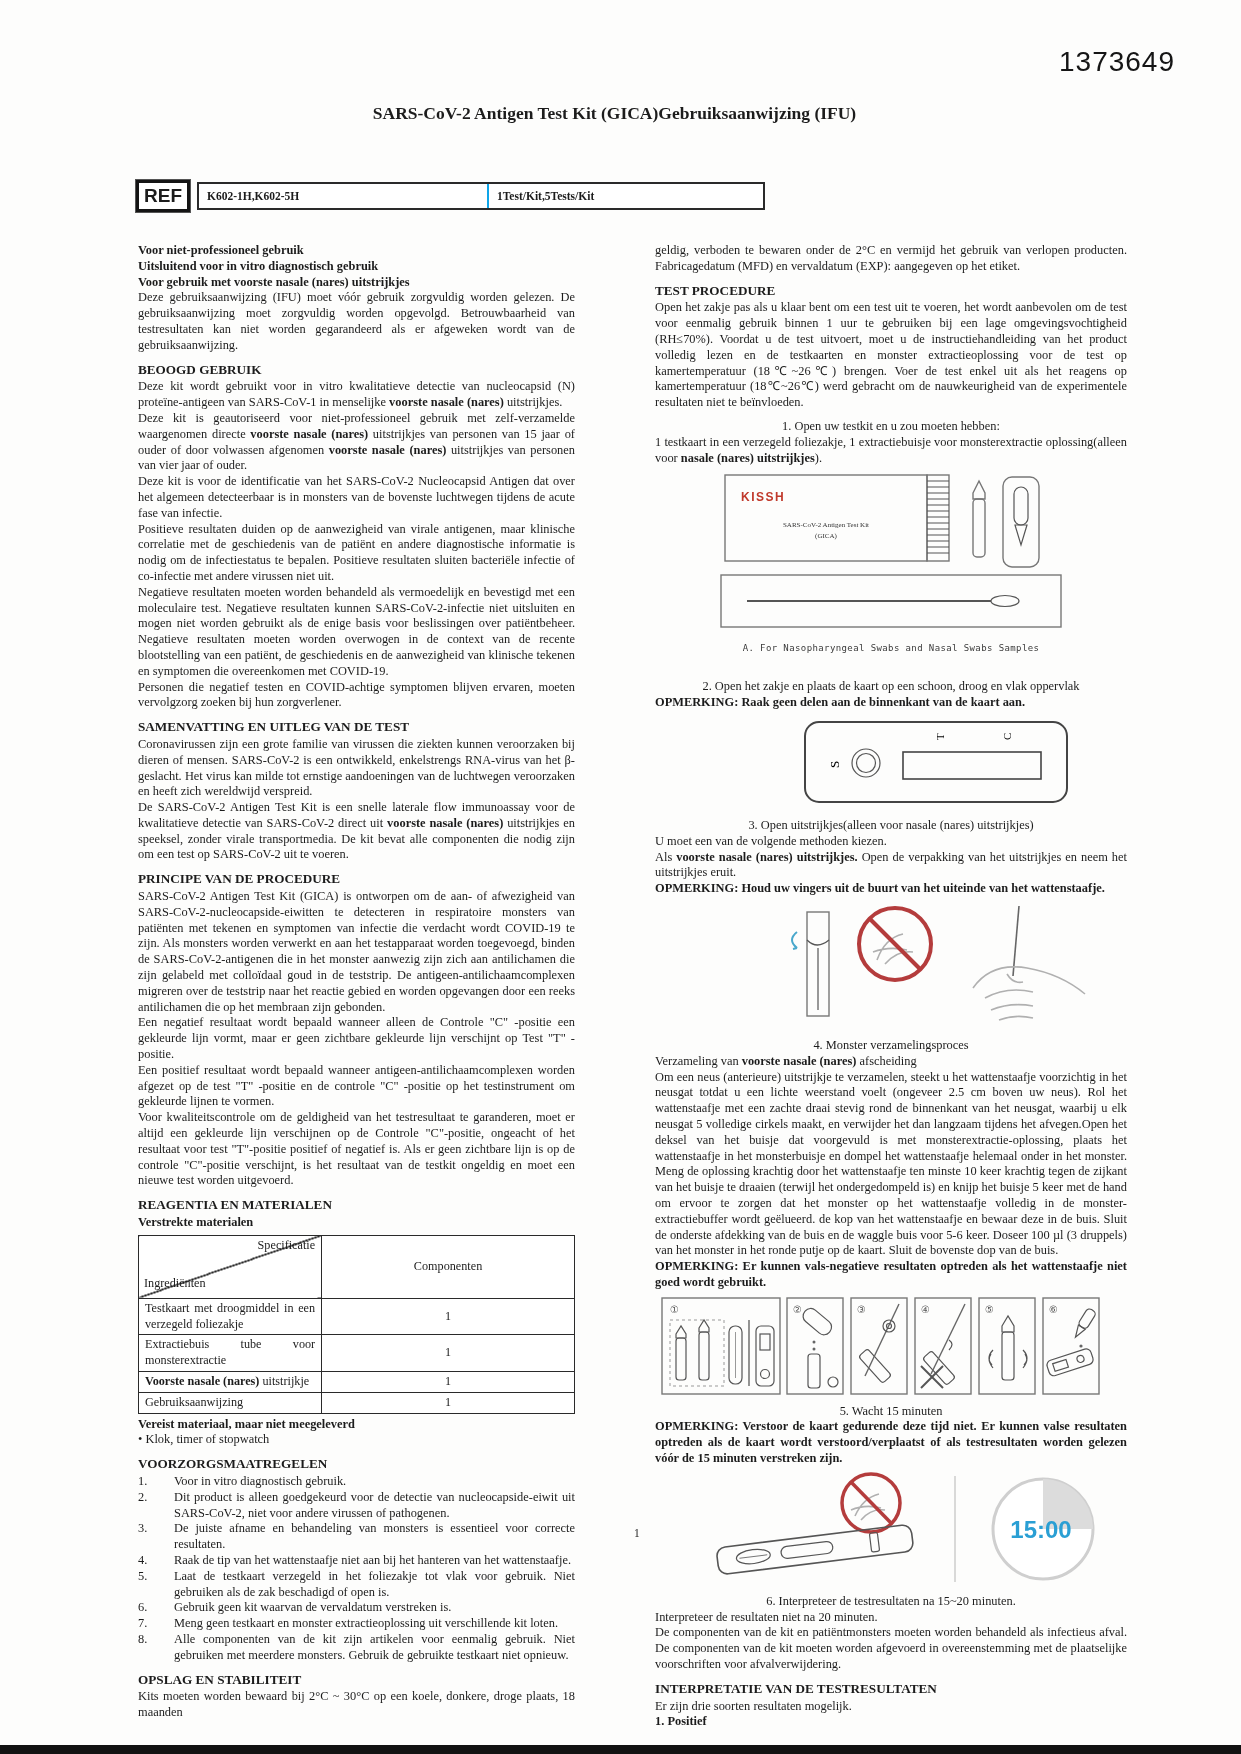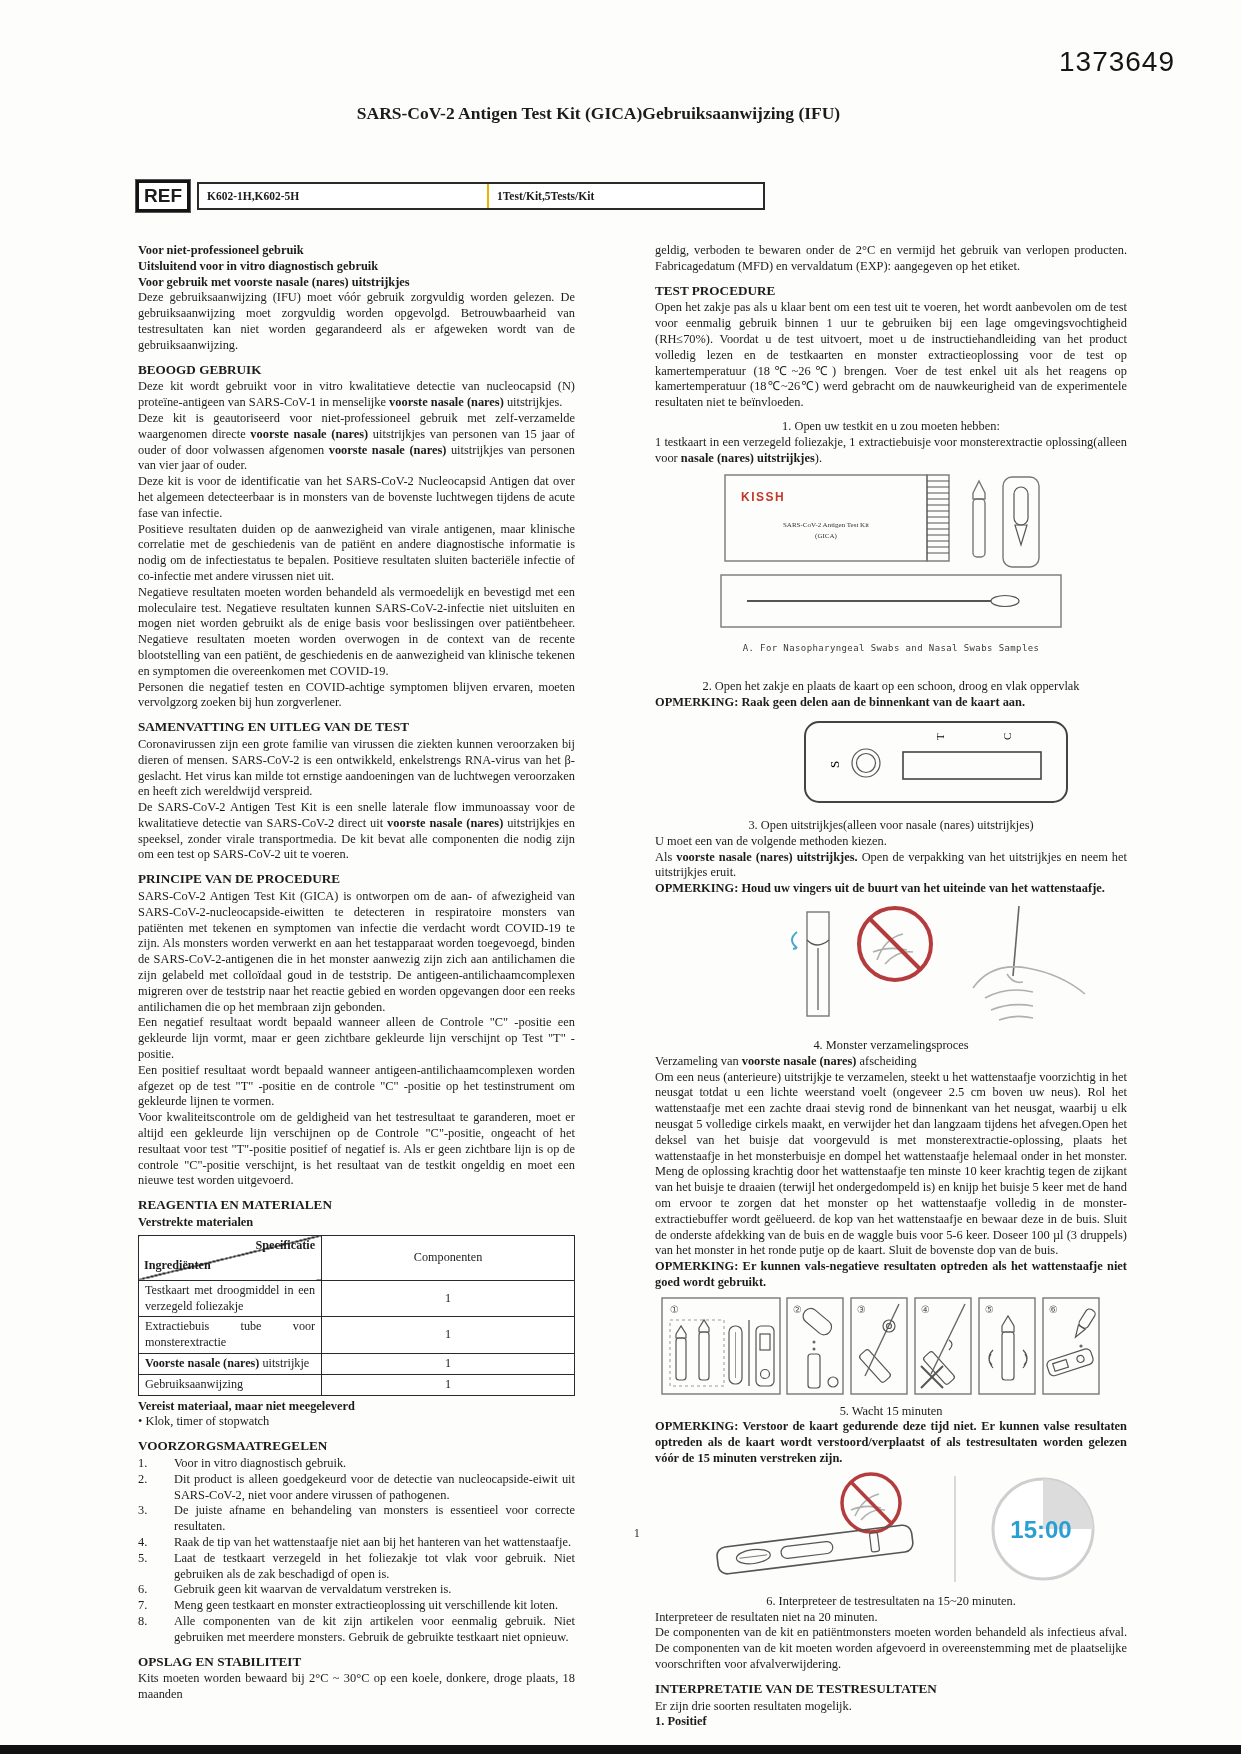--- a/index.html
+++ b/index.html
@@ -1,45 +1,45 @@
 <!DOCTYPE html>
 <html><head>
 <meta charset="utf-8">
 <style>
   html,body { margin:0; padding:0; background:#e8e8e8; }
   .page { position:relative; width:1241px; height:1754px; background:#fdfdfc;
           font-family:"Liberation Serif", serif; color:#1c1c1c; overflow:hidden; margin:0 auto; }
   .docnum { position:absolute; top:46px; right:66px; font-family:"Liberation Sans",sans-serif;
             font-size:28px; color:#151515; letter-spacing:1px; }
-  .title { position:absolute; top:103px; left:0; width:1125px; text-align:center;
+  .title { position:absolute; top:103px; left:16px; width:1125px; text-align:center;
            font-size:17.5px; font-weight:bold;padding-left:36px; }
   .refrow { position:absolute; top:180px; left:136px; display:flex; align-items:flex-start; }
   .refbox { border:3px solid #141414; box-shadow:0 0 0 1px #555; padding:2px 5px;
             font-family:"Liberation Sans",sans-serif; font-weight:bold; font-size:19px;
             line-height:22px; margin-right:7px; background:#fff; }
   .cattable { display:flex; border:2px solid #2a2a2a; margin-top:2px; background:#fff; }
   .cattable .cell { font-size:11.5px; font-weight:bold; padding:6px 8px 5px; line-height:13px; }
-  .cattable .c1 { width:272px; border-right:2px solid #eab308; }
+  .cattable .c1 { width:272px; border-right:2px solid #0ea5e9; }
   .cattable .c2 { width:258px; }
 
   .col { position:absolute; top:243px; font-size:12.4px; line-height:15.8px; text-align:justify; }
   .col-left  { left:138px; width:437px; }
   .col-right { left:655px; width:472px; }
   p { margin:0; }
   .j { text-align:justify; }
   .b { font-weight:bold; }
   .h { font-weight:bold; font-size:13.2px; margin:8px 0 2px; text-align:left; }
   .sh { font-weight:bold; text-align:left; }
   .steph { font-weight:normal; margin-top:8px; text-align:center; }
 
   .mtable { width:100%; border-collapse:collapse; margin:4px 0 3px; background:#fff; }
   .mtable td { border:1.6px solid #2a2a2a; font-size:12.2px; padding:2px 6px; vertical-align:middle; }
   .mtable .cnt { text-align:center; width:58%; }
-  .corner { position:relative; height:38px; padding:3px !important;
-    background:linear-gradient(to bottom right, transparent calc(50% - 0.8px), #2a2a2a calc(50% - 0.8px), #2a2a2a calc(50% + 0.8px), transparent calc(50% + 0.8px));font-weight:bold; }
+  .corner { position:relative; height:38px; padding:12px !important;
+    background:linear-gradient(to bottom right, transparent calc(50% - 0.8px), #2a2a2a calc(50% - 0.8px), #2a2a2a calc(50% + 0.8px), transparent calc(50% + 0.8px)); }
   .corner .tr { position:absolute; top:2px; right:6px; }
   .corner .bl { position:absolute; bottom:6px; left:5px; }
   .chead { text-align:center; }
 
   .li { display:flex; margin:0; }
   .li .n { width:36px; flex:none; text-align:left; }
   .li .t { flex:1; text-align:justify; }
 
   .fig { margin:5px 0 3px; text-align:center; }
   .fig svg { display:block; margin:0 auto; }

